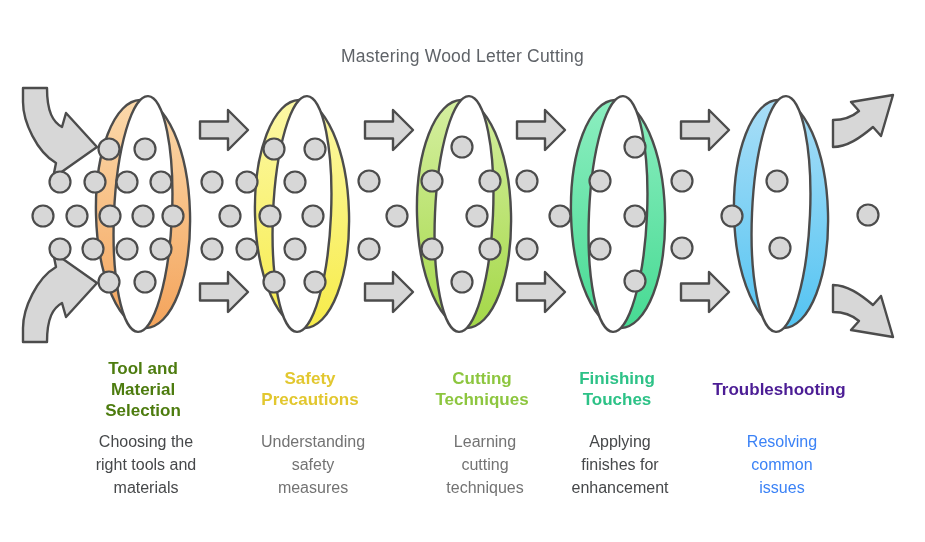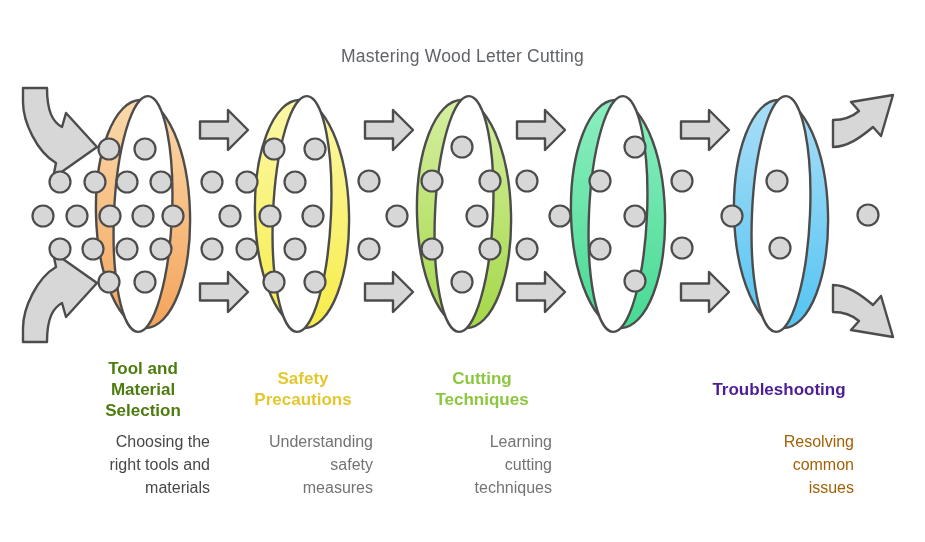--- a/index.html
+++ b/index.html
@@ -13,24 +13,24 @@
     text-align:center;font-size:17.5px;letter-spacing:.2px;
   }
   .step-col{position:absolute;top:357px;}
   .step-heading{
     height:64px;display:flex;flex-direction:column;justify-content:center;
     font-weight:bold;font-size:17px;line-height:21px;text-align:center;
     white-space:pre-line;
   }
   .step-desc{
     margin-top:9px;padding-left:6px;font-size:16px;line-height:23px;
-    text-align:right;white-space:pre-line;
+    text-align:center;white-space:pre-line;
   }
   #col-1{left:76px;width:134px;}
-  #col-2{left:233px;width:140px;}
+  #col-2{left:240px;width:140px;}
   #col-3{left:412px;width:140px;}
   #col-4{left:547px;width:140px;}
   #col-5{left:704px;width:150px;}
 </style>
 </head>
 <body>
 
 <div class="canvas">
 
   <svg id="diagram-svg" class="diagram-layer" viewBox="0 0 925 542" xmlns="http://www.w3.org/2000/svg">
@@ -153,20 +153,27 @@
 safety
 measures</div>
   </div>
   <div class="step-col" id="col-3">
     <div class="step-heading" style="color: rgb(141, 198, 63);">Cutting
 Techniques</div>
     <div class="step-desc body-text" style="color: #737373;">Learning
 cutting
 techniques</div>
   </div>
+  <div class="step-col" id="col-4">
+    <div class="step-heading" style="color: rgb(45, 194, 135);">Finishing
+Touches</div>
+    <div class="step-desc body-text" style="color: rgb(70, 72, 74);">Applying
+finishes for
+enhancement</div>
+  </div>
   <div class="step-col" id="col-5">
     <div class="step-heading" style="color: #4c1d95;">Troubleshooting</div>
-    <div class="step-desc body-text" style="color: #a16207;">Resolving
+    <div class="step-desc body-text" style="color: #3b82f6;">Resolving
 common
 issues</div>
   </div>
 
 </div>
 
 </body></html>

